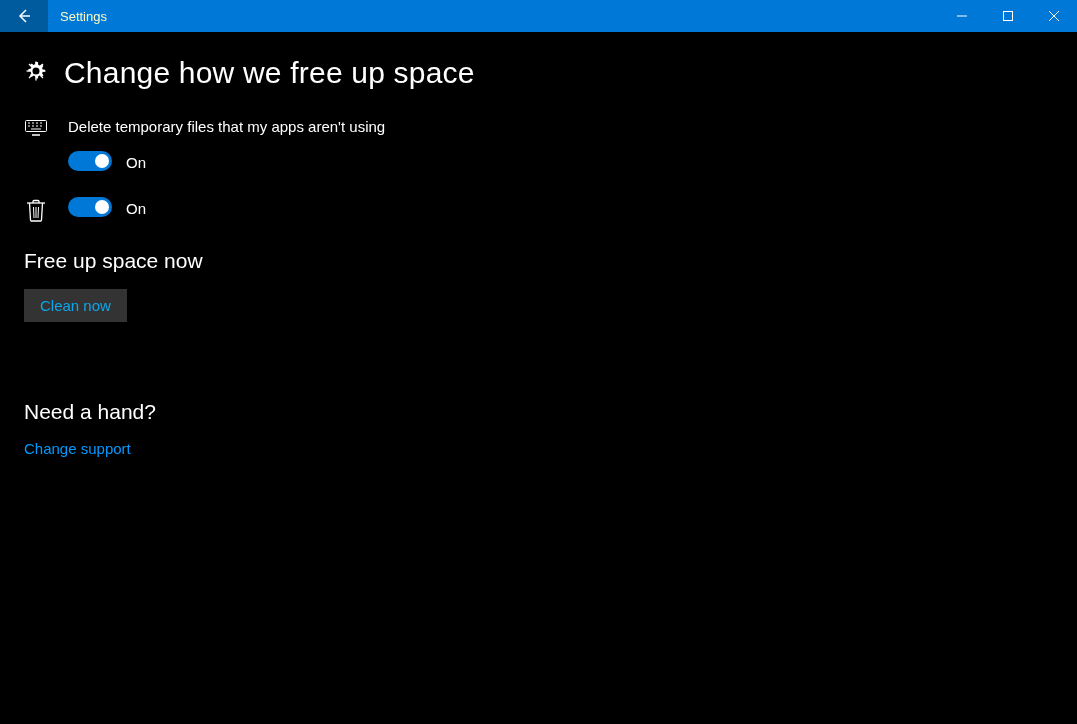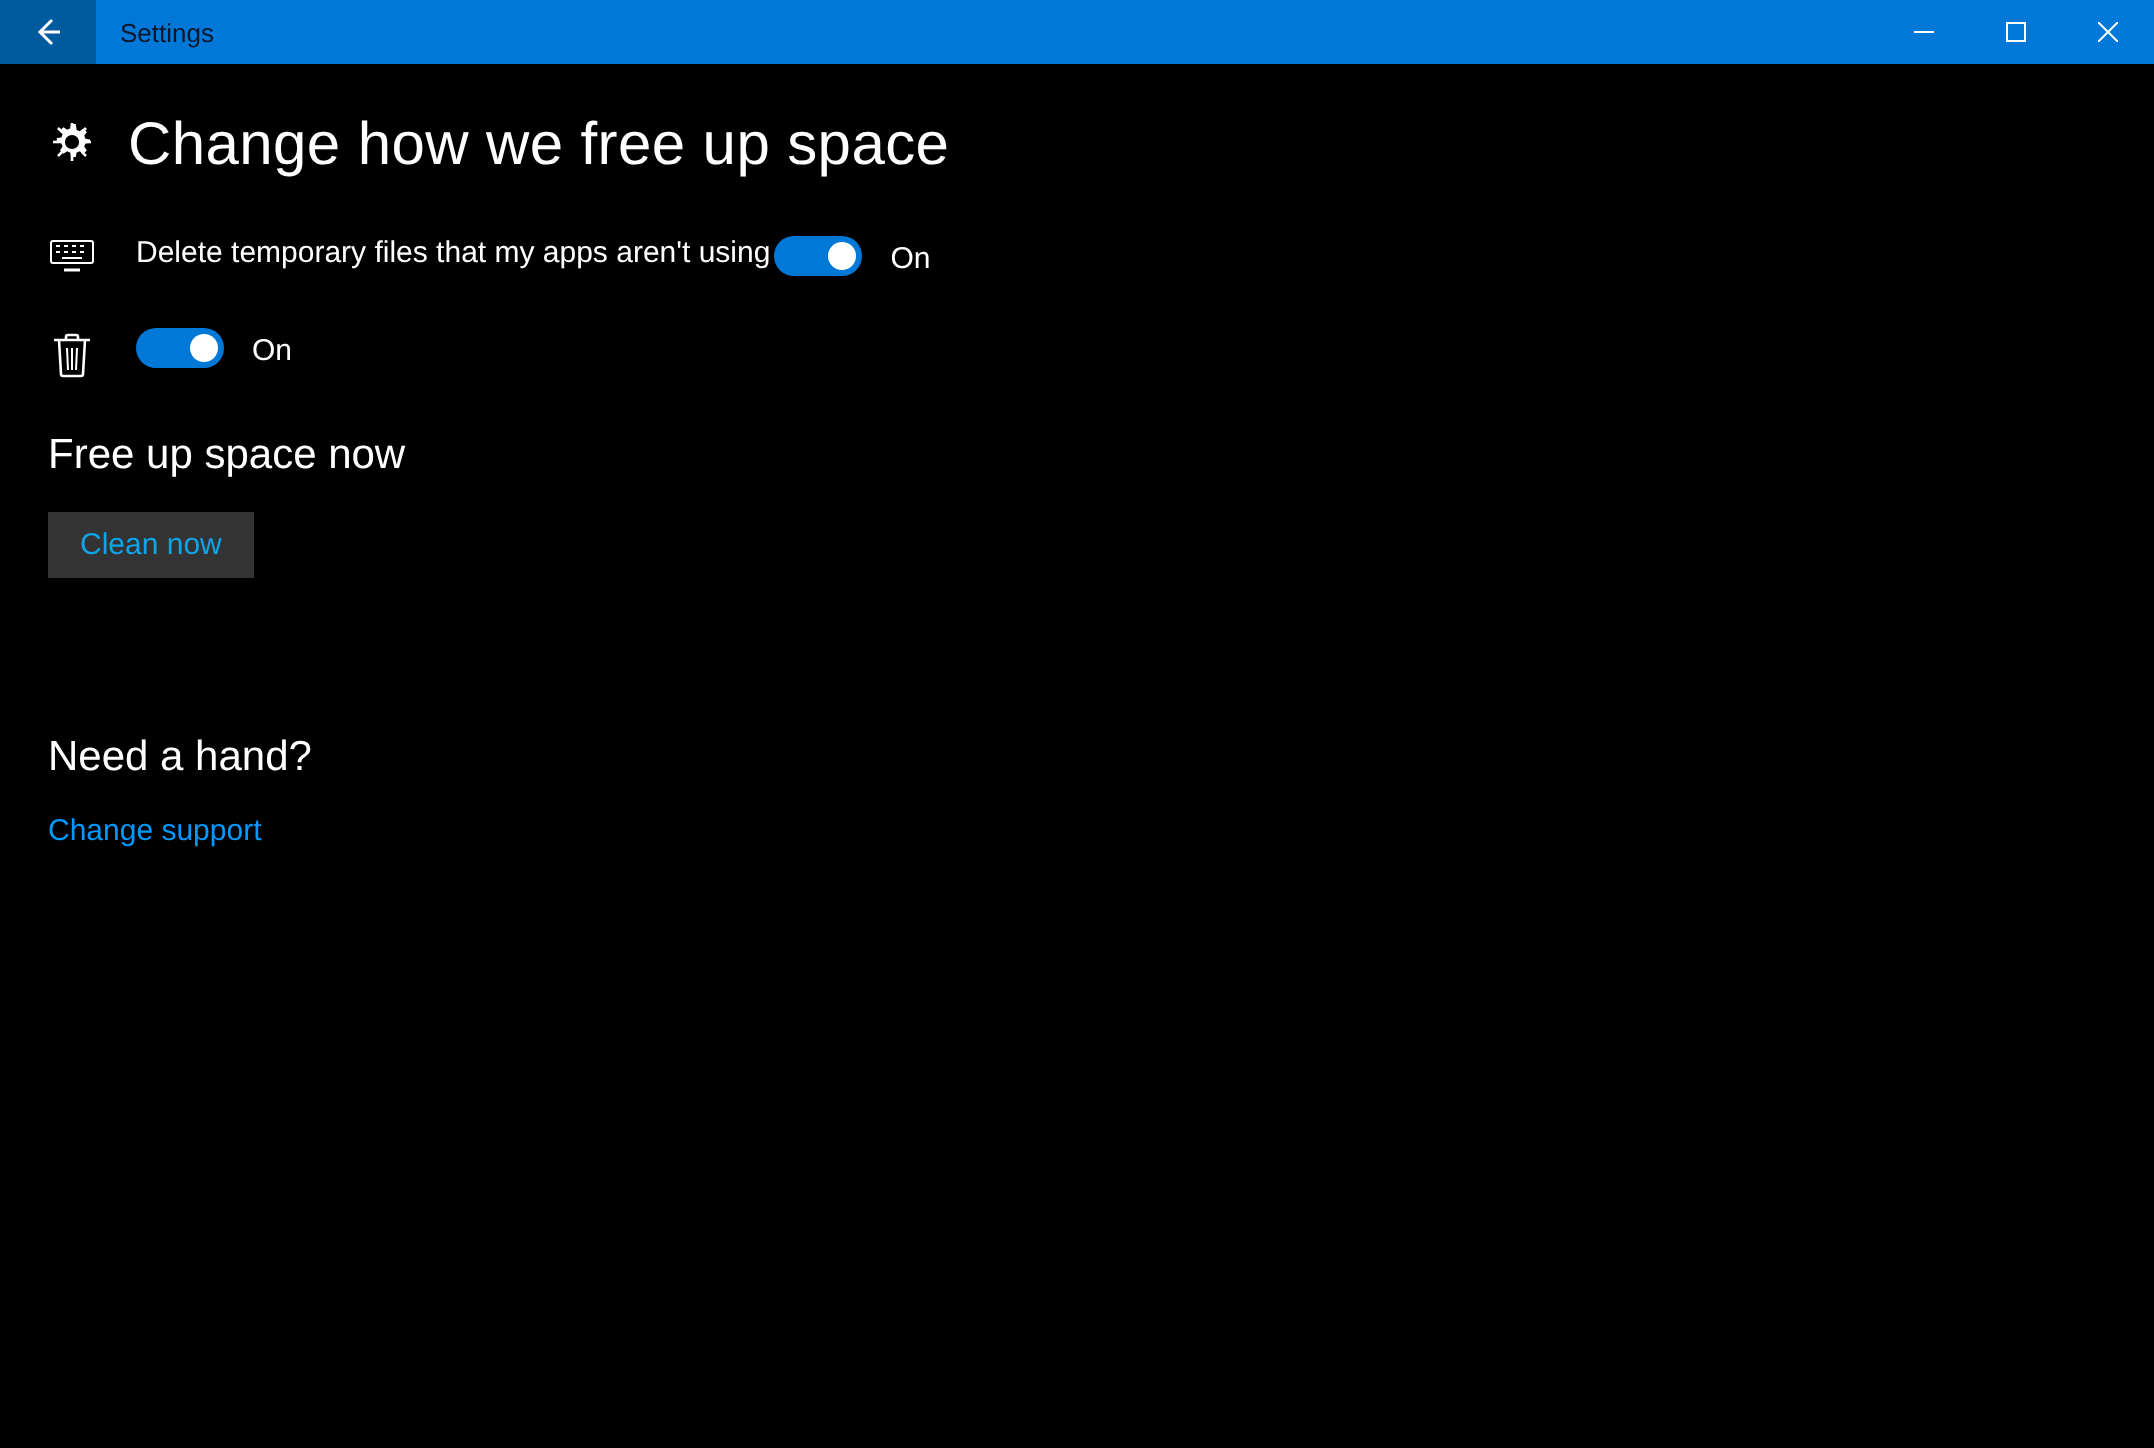--- a/index.html
+++ b/index.html
@@ -2,21 +2,21 @@
 <html><head>
 <meta charset="utf-8">
 <style>
   * { box-sizing: border-box; margin: 0; padding: 0; }
   html, body { width: 1077px; height: 724px; font-family: "Segoe UI", Arial, sans-serif; background: #000; overflow: hidden; }
   .titlebar {
     height: 32px;
     background: #0078d7;
     display: flex;
     align-items: stretch;
-    color: #0f172a;
+    color: #fef9c3;
   }
   .back-btn {
     width: 48px;
     display: flex;
     align-items: center;
     justify-content: center;
     background: #005a9e;
   }
   .title-text {
     flex: 1;
@@ -59,22 +59,22 @@
   }
   .row-icon {
     width: 24px;
     display: flex;
     justify-content: center;
     padding-top: 2px;
     flex-shrink: 0;
   }
   .row-body {
     display: flex;
-    flex-direction: row;
-    gap: 2px;
+    flex-direction: column;
+    gap: 16px;
   }
   .row-label {
     font-size: 15px;
     color: #fff;
   }
   .toggle-wrap {
     display: flex;
     align-items: flex-end;
     gap: 14px;
   }

